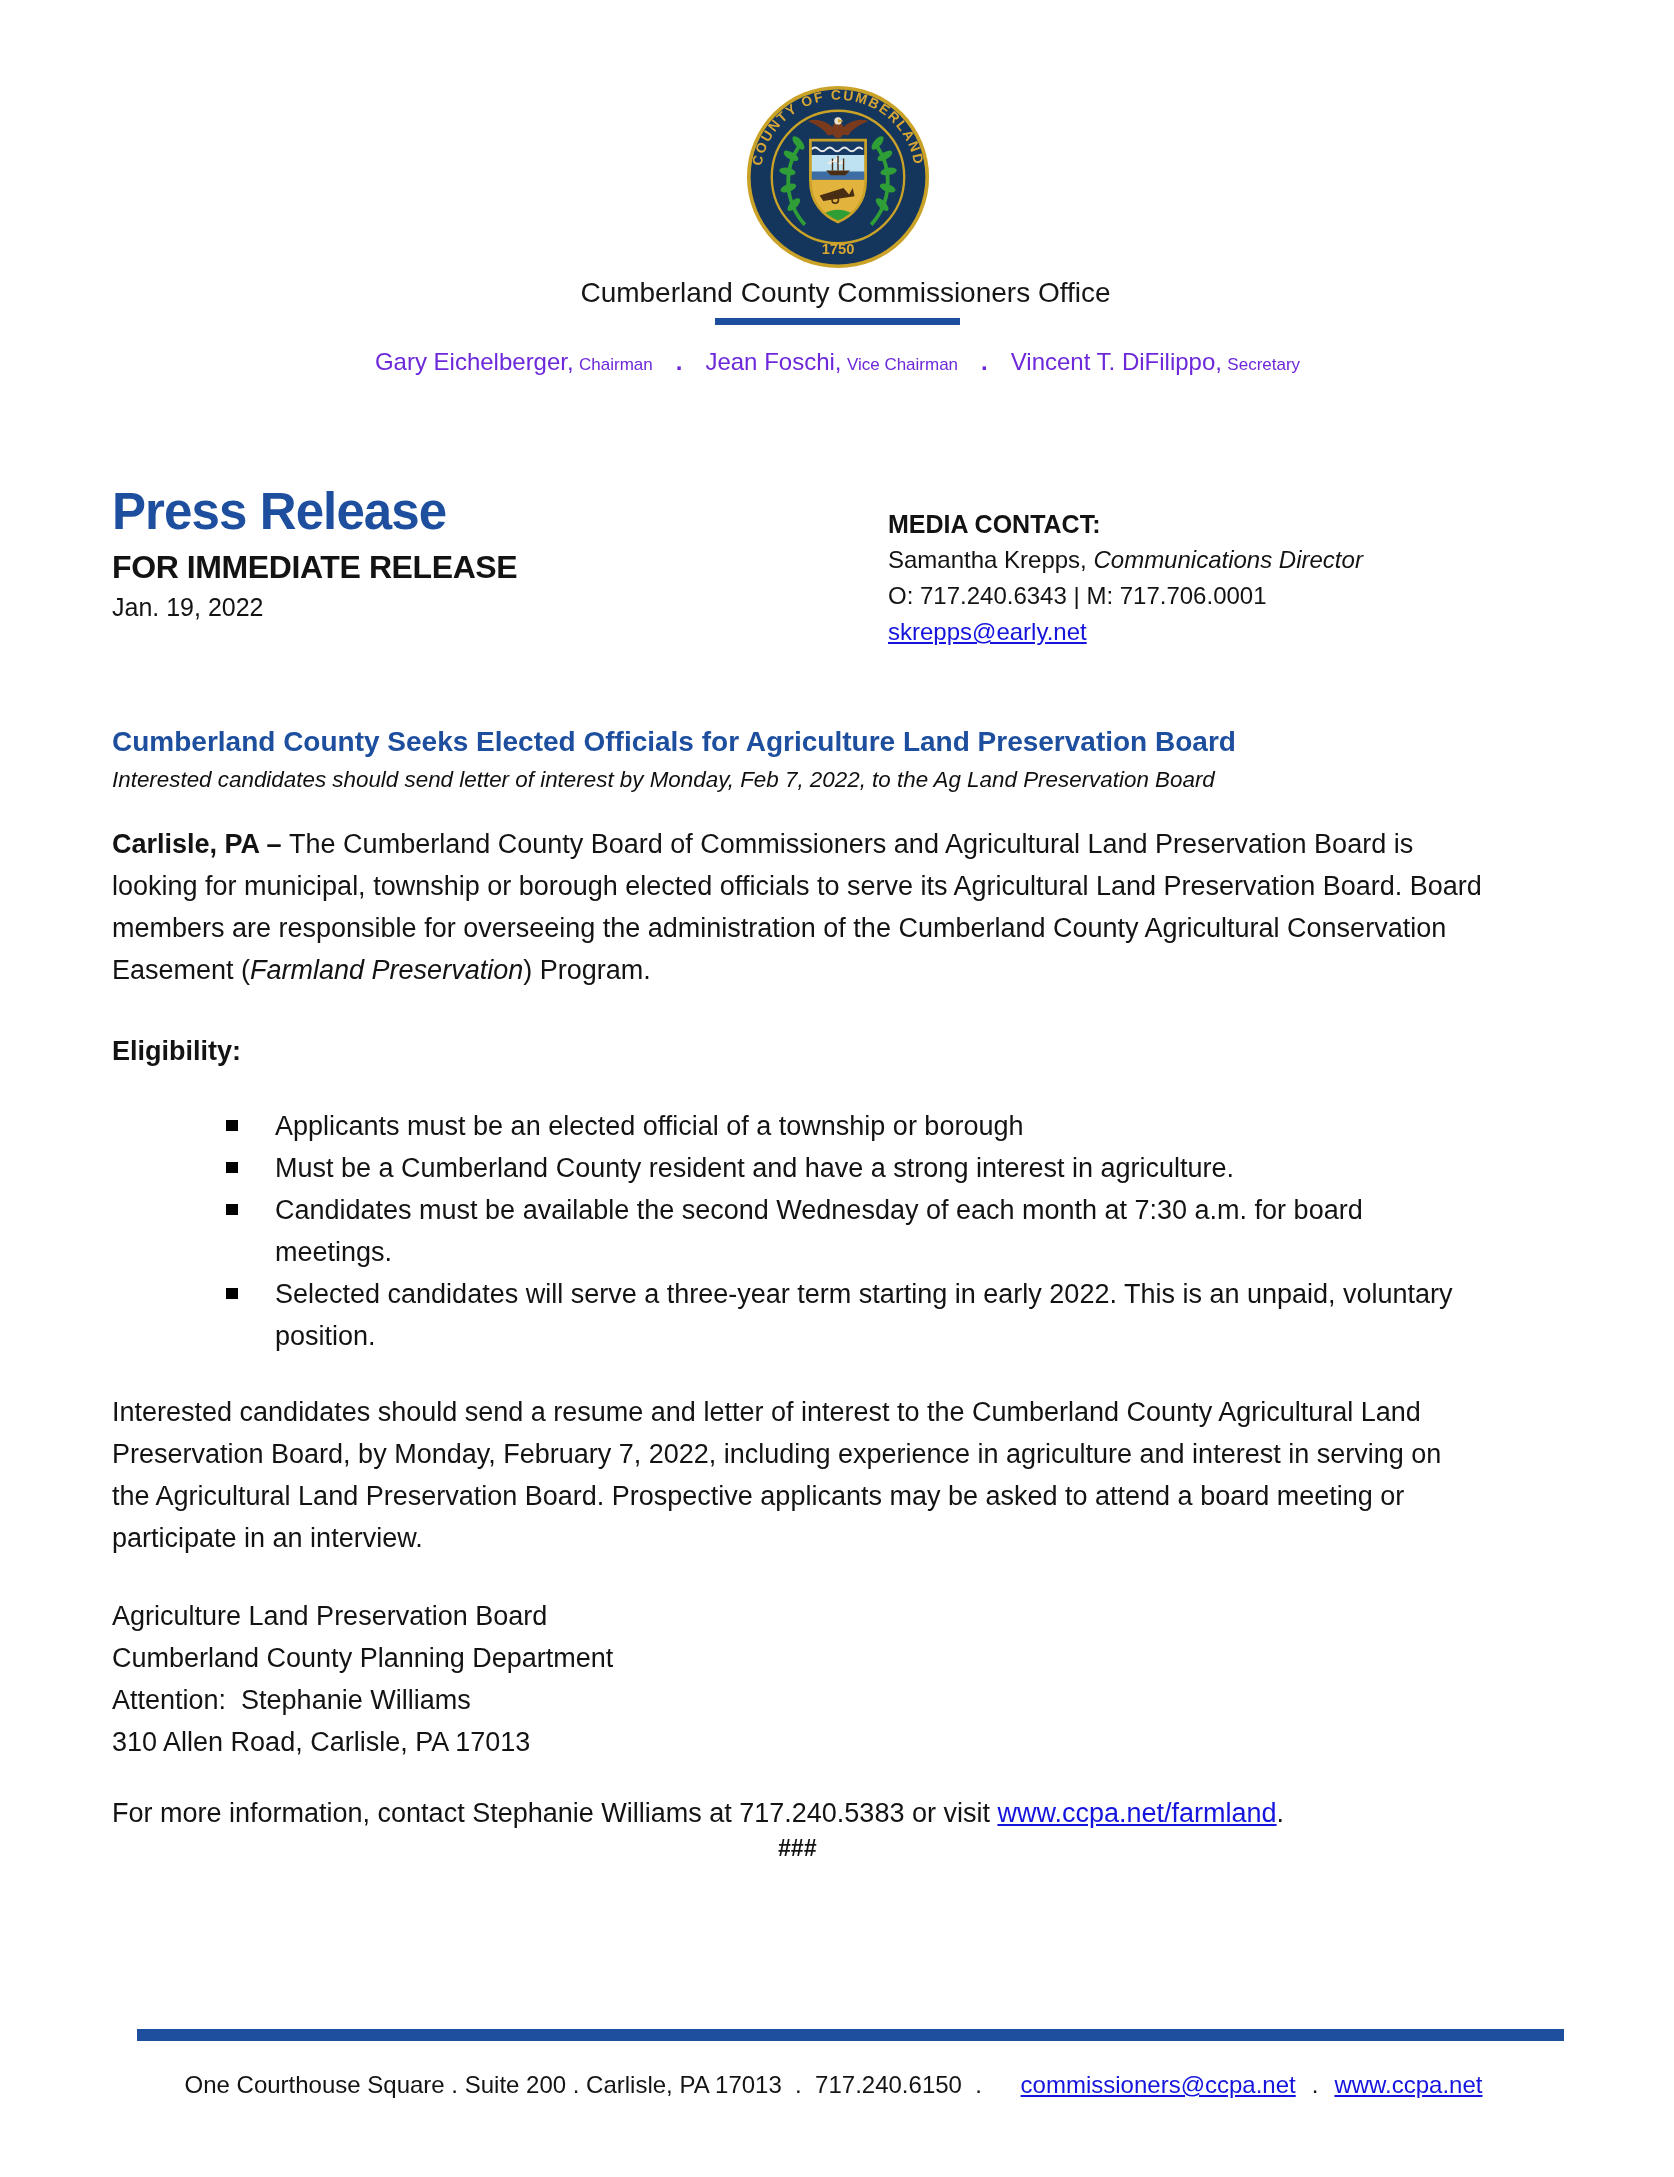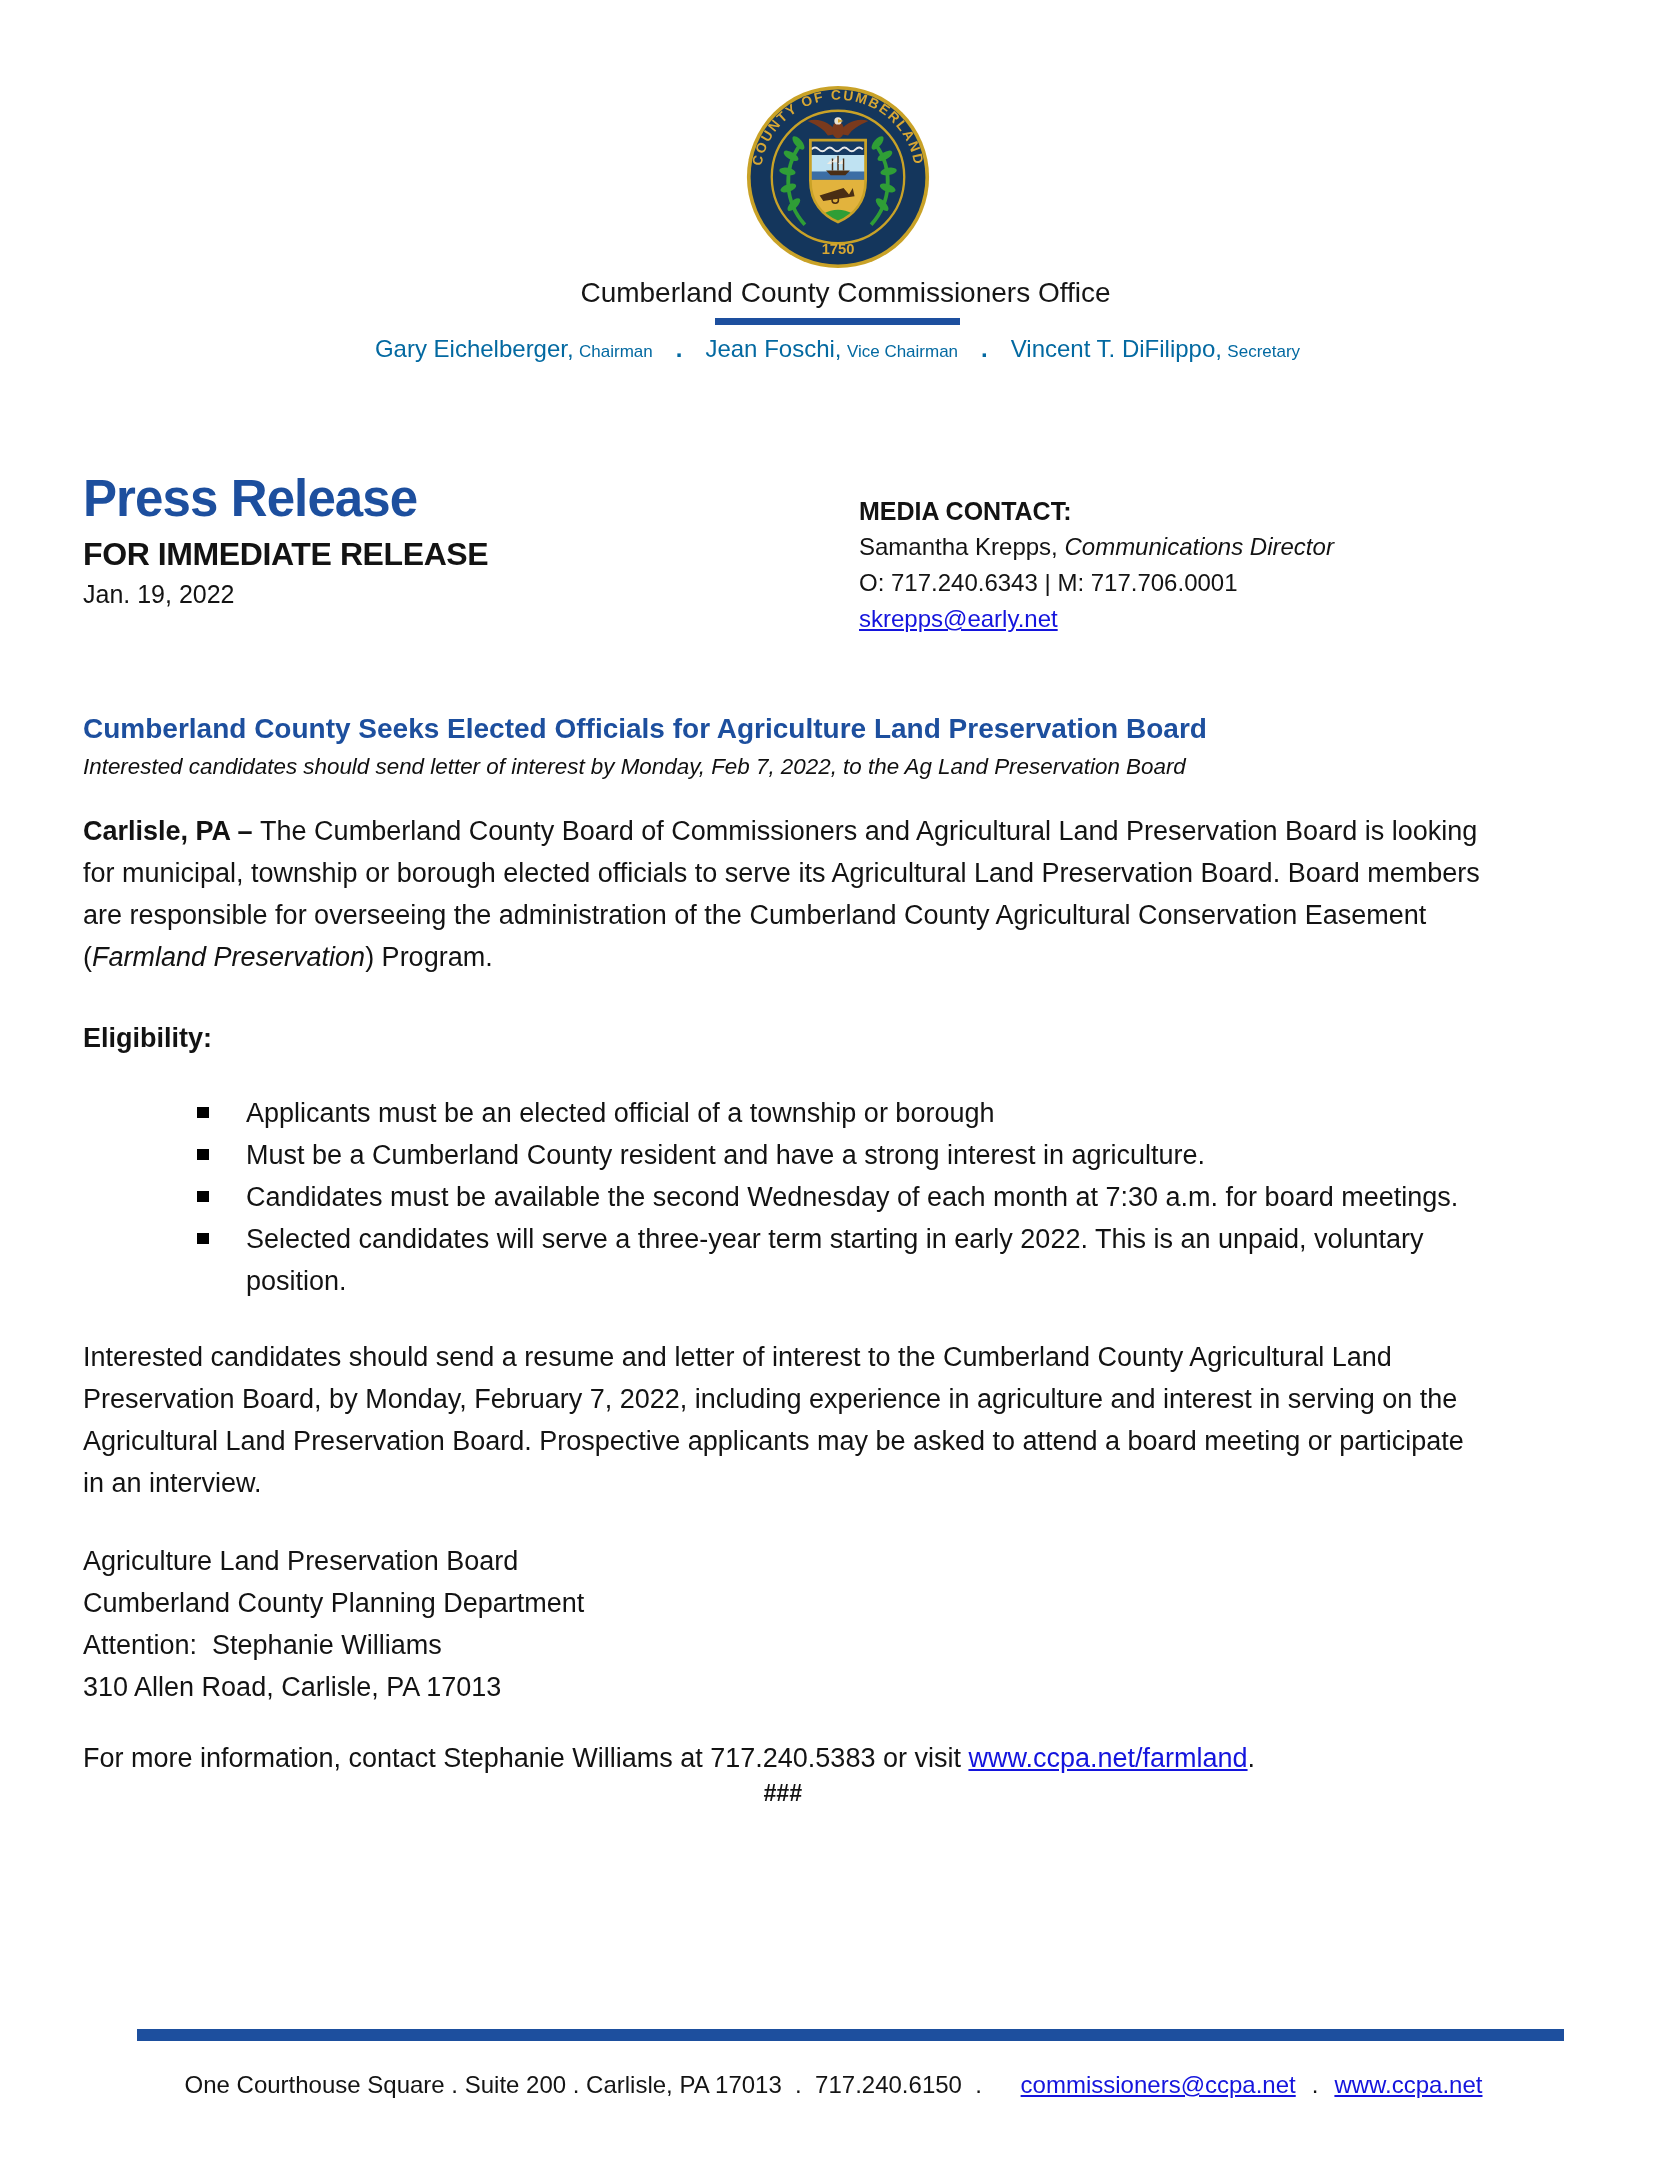--- a/index.html
+++ b/index.html
@@ -12,24 +12,24 @@
   *{box-sizing:border-box;}
   html,body{margin:0;padding:0;background:#ffffff;}
   .page{
     width:1675px;height:2177px;position:relative;background:#ffffff;
     font-family:"Liberation Sans",sans-serif;color:var(--text);overflow:hidden;
   }
   .header{text-align:center;padding-top:85px;}
   .seal{width:184px;height:184px;display:inline-block;}
   .office-title{font-size:28px;margin-top:5.4px;color:#161616;padding-left:16px;}
   .office-rule{width:245px;height:6.3px;background:var(--accent);margin:9px auto 0;}
-  .commissioners{margin-top:10px;font-size:24px;color:#0369a1;white-space:nowrap;}
+  .commissioners{margin-top:23px;font-size:24px;color:#6d28d9;white-space:nowrap;}
   .commissioners .role{font-size:17px;margin-left:5.4px;}
   .commissioners .sep{display:inline-block;margin:0 23px;font-weight:bold;}
-  .content{padding:0 193px 0 83px;}
+  .content{padding:0 193px 0 112px;}
   .press-row{position:relative;margin-top:109px;height:159px;}
   .press-title{color:var(--accent);font-size:51px;font-weight:bold;line-height:1.05;letter-spacing:-0.9px;}
   .press-imm{font-size:32px;font-weight:bold;margin-top:10.7px;letter-spacing:-0.4px;}
   .press-date{font-size:25px;margin-top:7.2px;}
   .media{position:absolute;left:776px;top:21.5px;font-size:24px;line-height:36px;white-space:nowrap;}
   .media-heading{font-weight:bold;font-size:25px;}
   .italic{font-style:italic;}
   a.link{color:var(--link);text-decoration:underline;cursor:pointer;}
   .headline{text-align:left;margin-top:82px;white-space:nowrap;}
   .headline-title{color:var(--accent);font-weight:bold;font-size:28px;}

